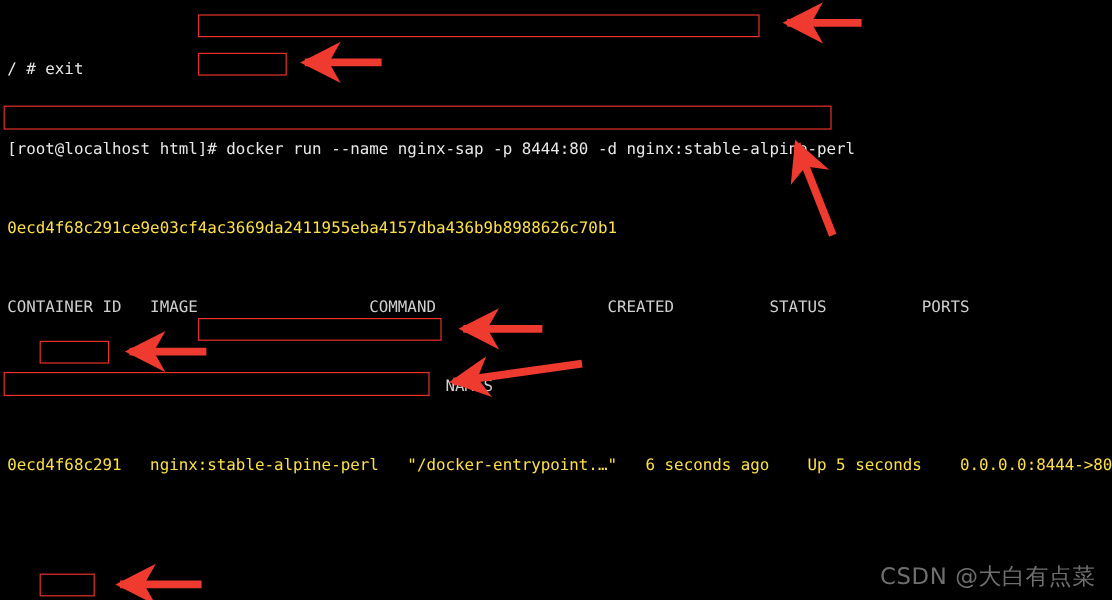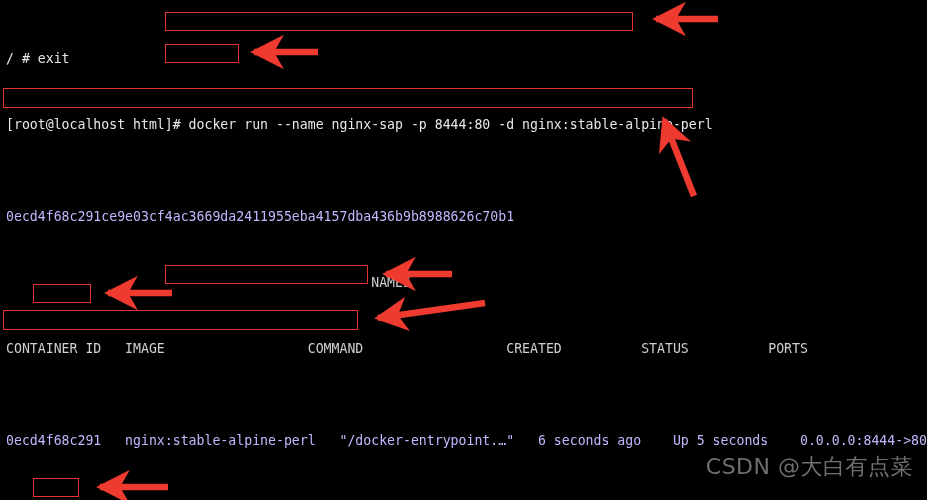--- a/index.html
+++ b/index.html
@@ -31,61 +31,61 @@
     box-sizing: border-box;
     white-space: pre;
     z-index: 2;
   }
   .line {
     height: 22px;
     white-space: pre;
   }
   .c-prompt { color: #e8e8e8; }
   .c-hdr    { color: #cfcfcf; }
-  .c-id     { color: #c4b5fd; margin-top: 26px; }
+  .c-id     { color: #fde047; }
 
   
   #annotations {
     position: absolute;
     left: 0;
     top: 0;
     width: 927px;
     height: 500px;
     z-index: 5;
     pointer-events: none;
   }
   .hl-box {
     position: absolute;
     border: 1.5px solid #e8312a;
     box-sizing: border-box;
     background: transparent;
   }
   #watermark {
     position: absolute;
     right: 14px;
-    bottom: 22px;
+    bottom: 8px;
     color: #6f6f6f;
     font-family: "DejaVu Sans", "Liberation Sans", sans-serif;
-    font-size: 22px;
+    font-size: 19px;
     letter-spacing: 0.5px;
     z-index: 6;
     white-space: nowrap;
   }
 </style>
 </head>
 <body>
 
 <div id="screen">
 
   <div class="term-layer">
     <div class="line c-prompt">/ # exit</div>
     <div class="line c-prompt">[root@localhost html]# docker run --name nginx-sap -p 8444:80 -d nginx:stable-alpine-perl</div>
     <div class="line c-id">0ecd4f68c291ce9e03cf4ac3669da2411955eba4157dba436b9b8988626c70b1</div>
+    <div class="line c-hdr">CONTAINER ID   IMAGE                  COMMAND                  CREATED          STATUS          PORTS</div>
     <div class="line c-hdr">                                              NAMES</div>
-    <div class="line c-hdr">CONTAINER ID   IMAGE                  COMMAND                  CREATED          STATUS          PORTS</div>
     <div class="line c-id">0ecd4f68c291   nginx:stable-alpine-perl   "/docker-entrypoint.…"   6 seconds ago    Up 5 seconds    0.0.0.0:8444-&gt;80/tcp, :::8444-</div>
     
     
     
     
     
     
     
     
     

